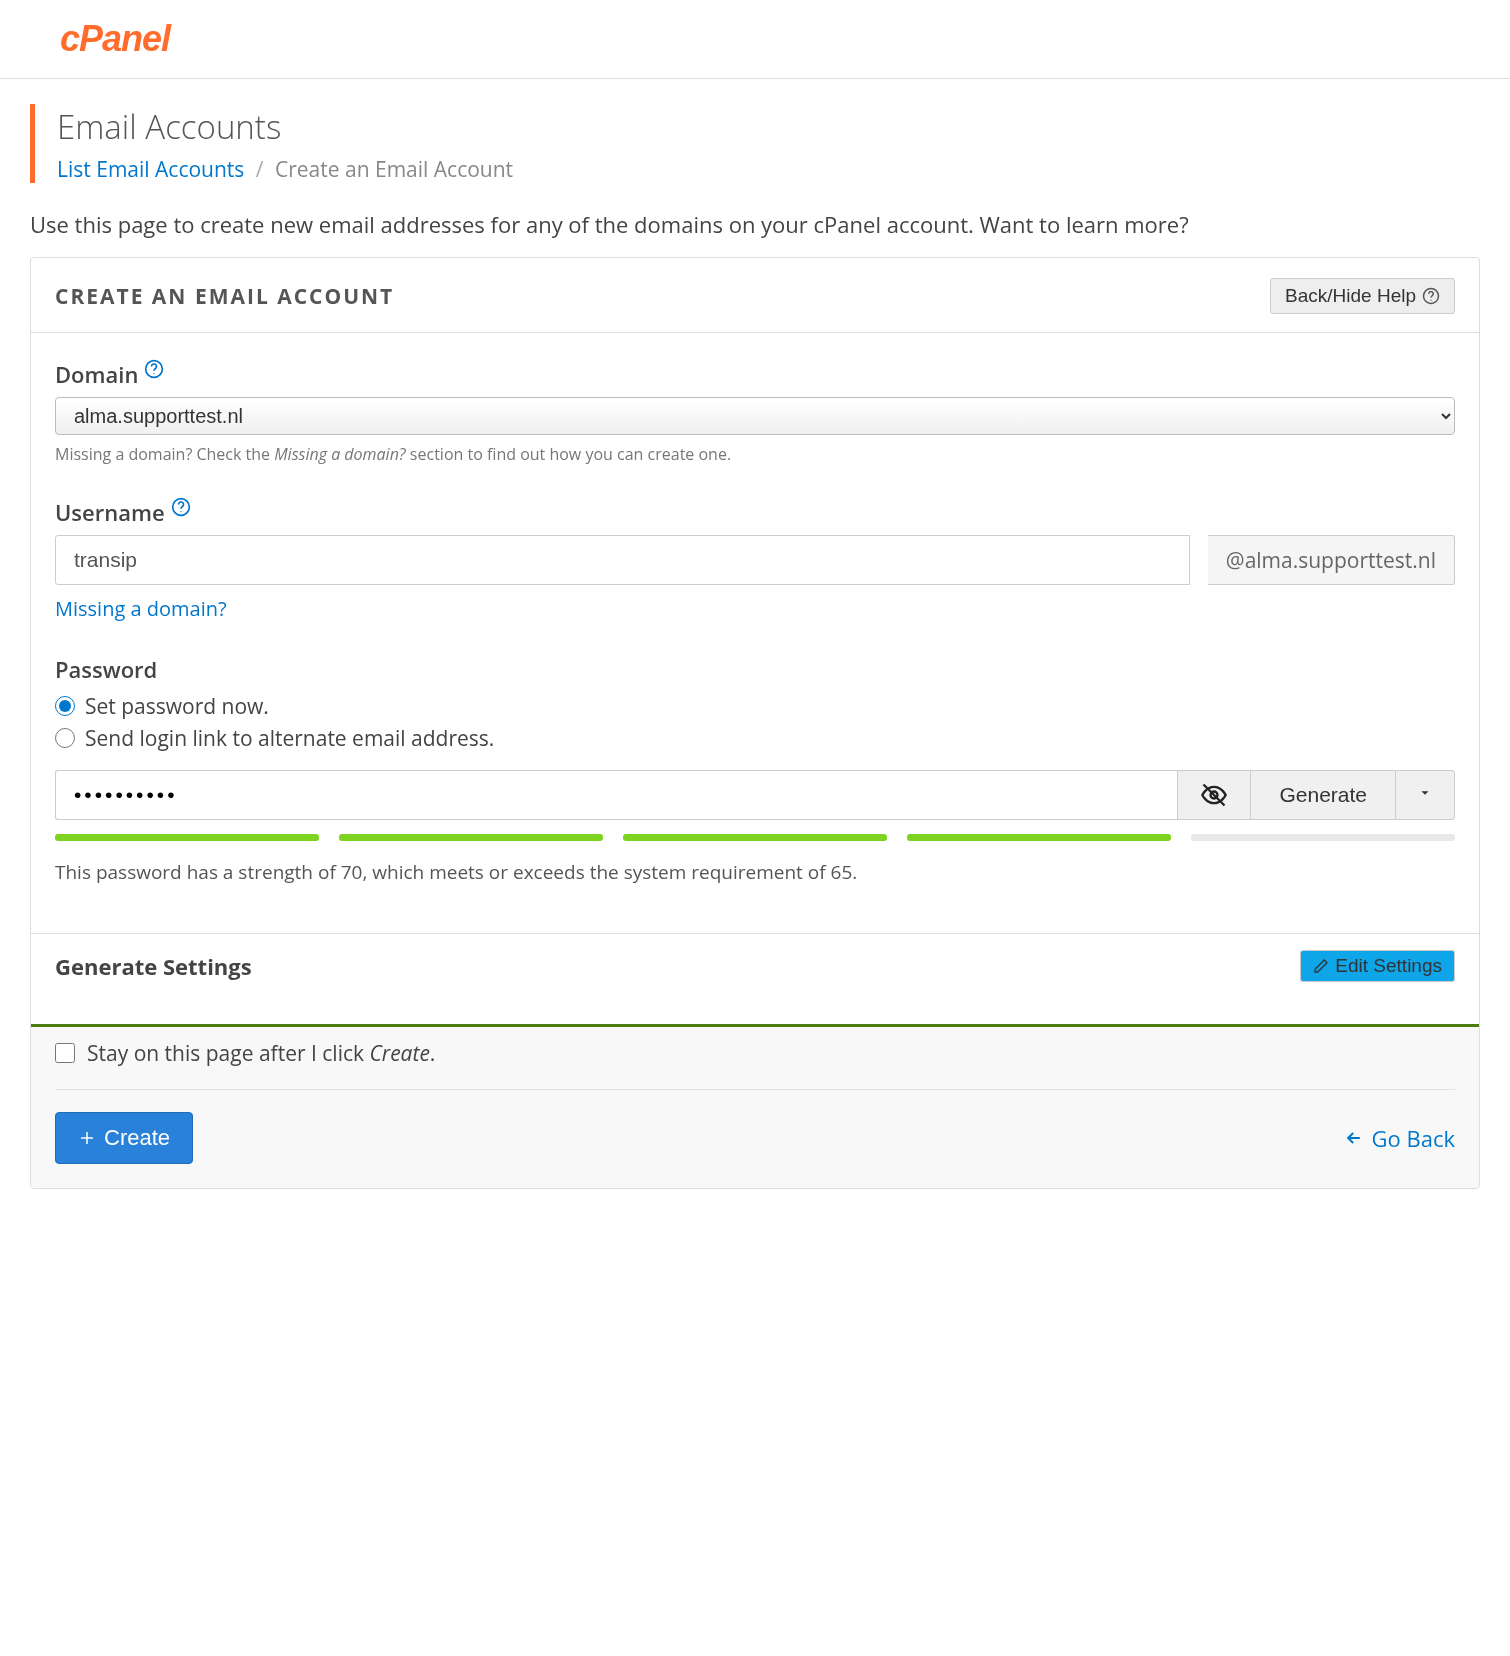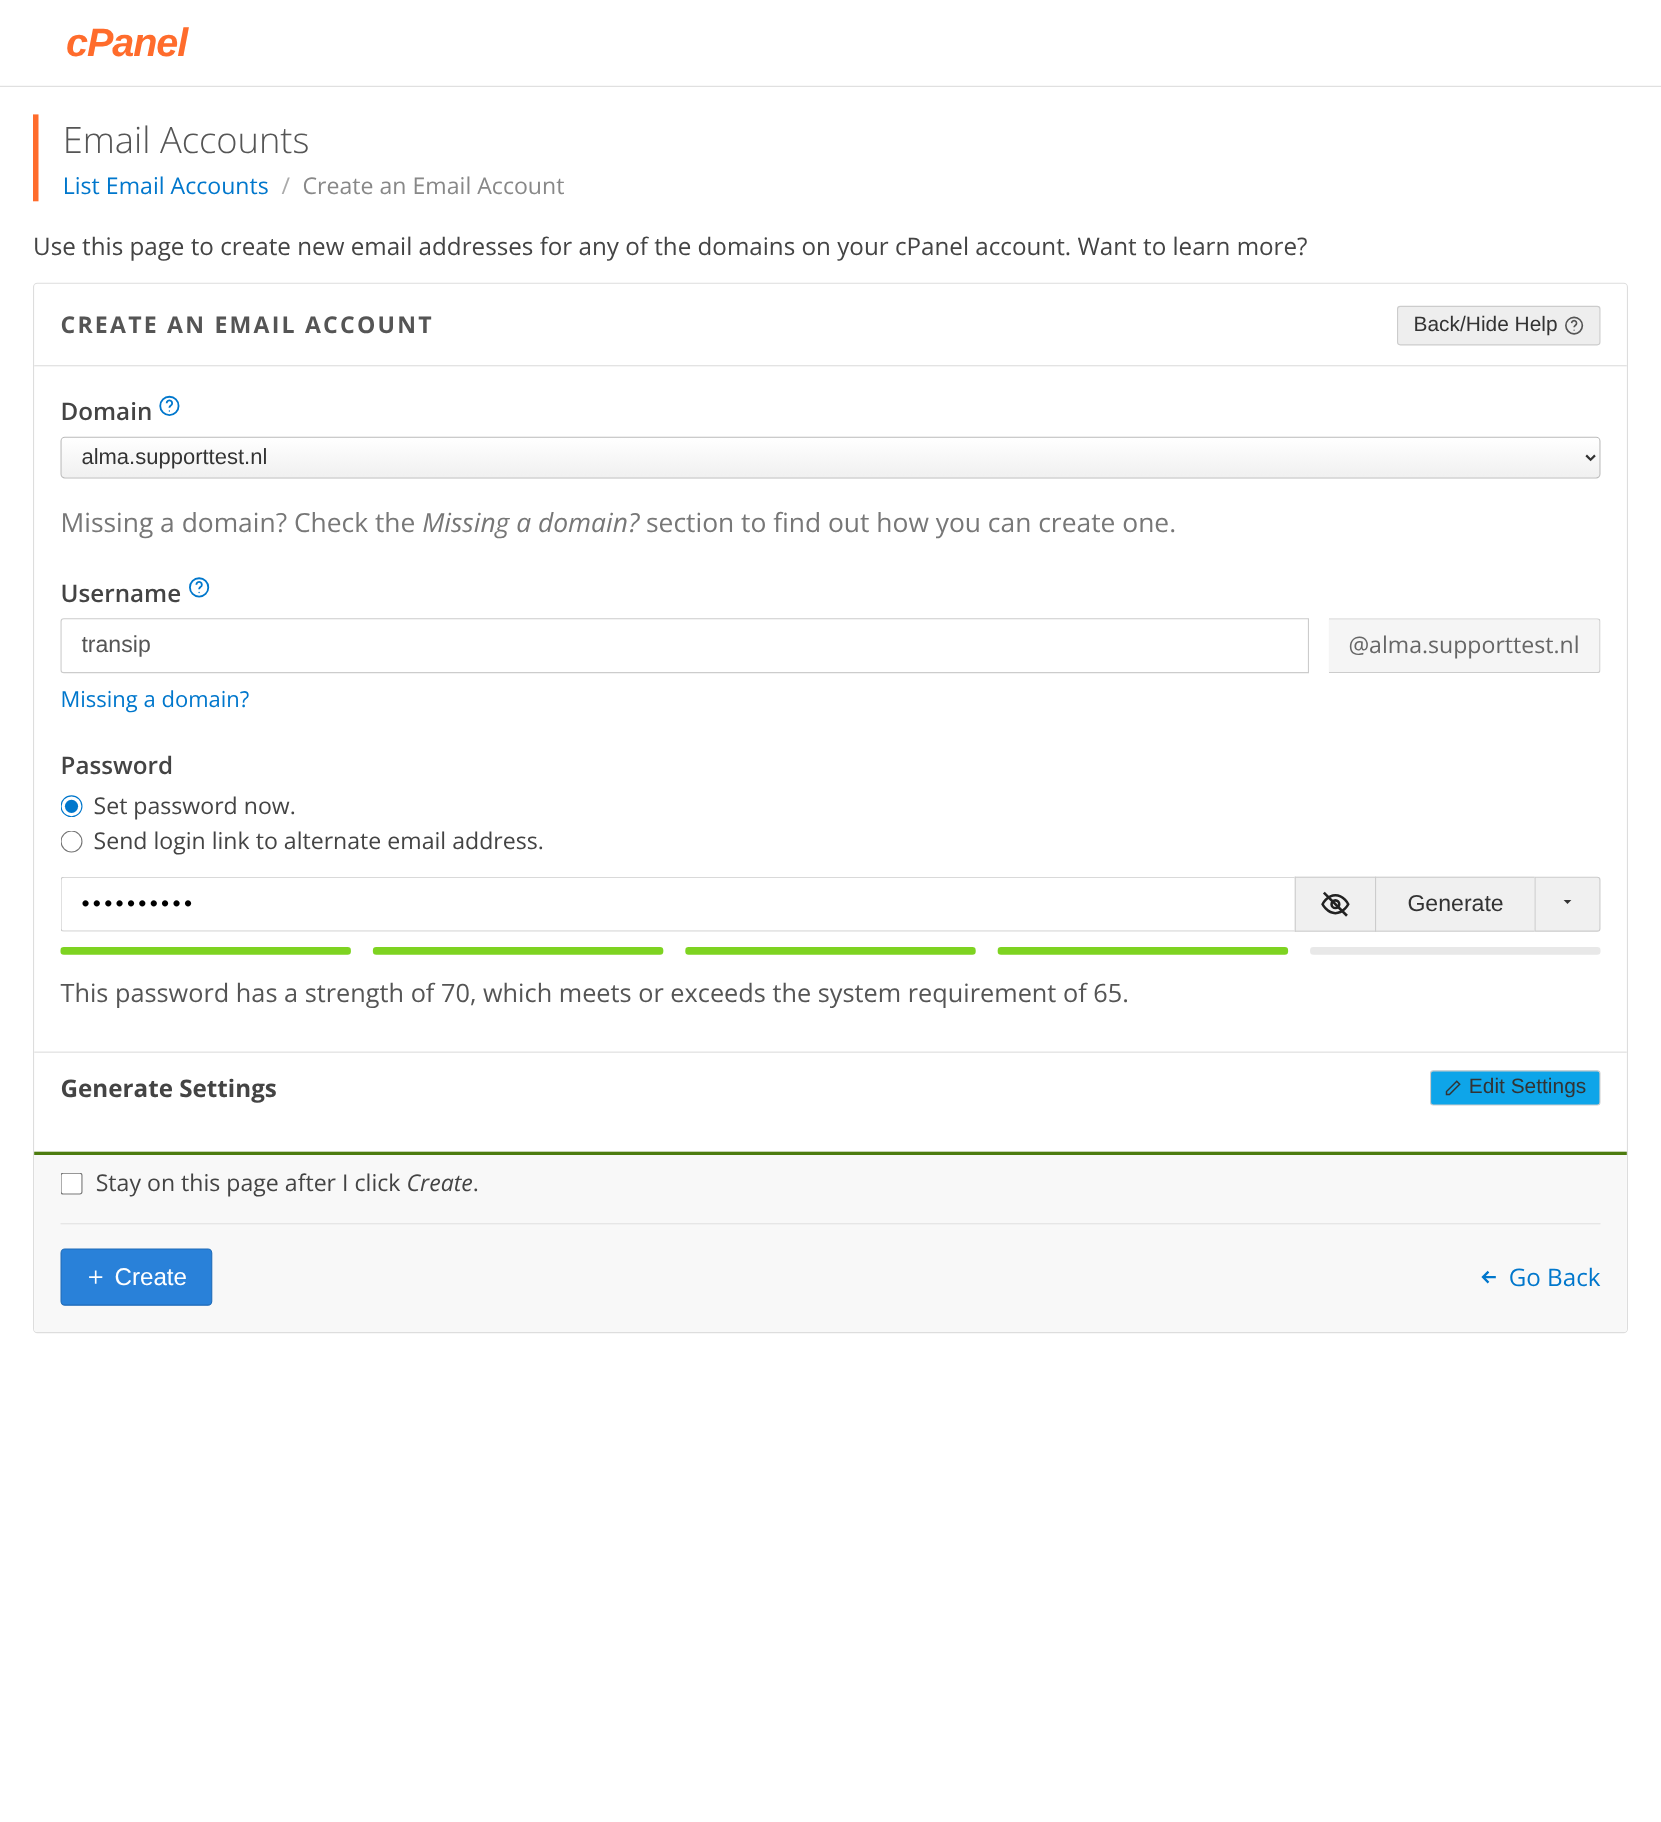--- a/index.html
+++ b/index.html
@@ -111,22 +111,22 @@
       padding: 6px 14px;
       font-size: 20px;
       border: 1px solid #bbb;
       border-radius: 4px;
       background: linear-gradient(#fff, #f0f0f0);
       color: #333;
       height: 38px;
     }
     .hint-text {
       color: #777;
-      font-size: 24px;
-      margin-top: 24px;
+      font-size: 16px;
+      margin-top: 8px;
     }
     .hint-text .em { font-style: italic; }
     .input-group {
       display: flex;
       width: 100%;
       gap: 18px;
     }
     .text-input {
       flex: 1;
       padding: 10px 18px;
@@ -215,22 +215,22 @@
     }
     .strength-seg {
       flex: 1;
       height: 7px;
       border-radius: 3px;
       background: #e8e8e8;
     }
     .strength-seg.on { background: #7ed321; }
     .strength-text {
       color: #555;
-      font-size: 23px;
-      margin-bottom: 28px;
+      font-size: 19px;
+      margin-bottom: 38px;
     }
     .optional-row {
       border-top: 1px solid #ddd;
       padding: 16px 24px;
       display: flex;
       justify-content: space-between;
       align-items: center;
     }
     .optional-row h3 {
       font-size: 22px;

